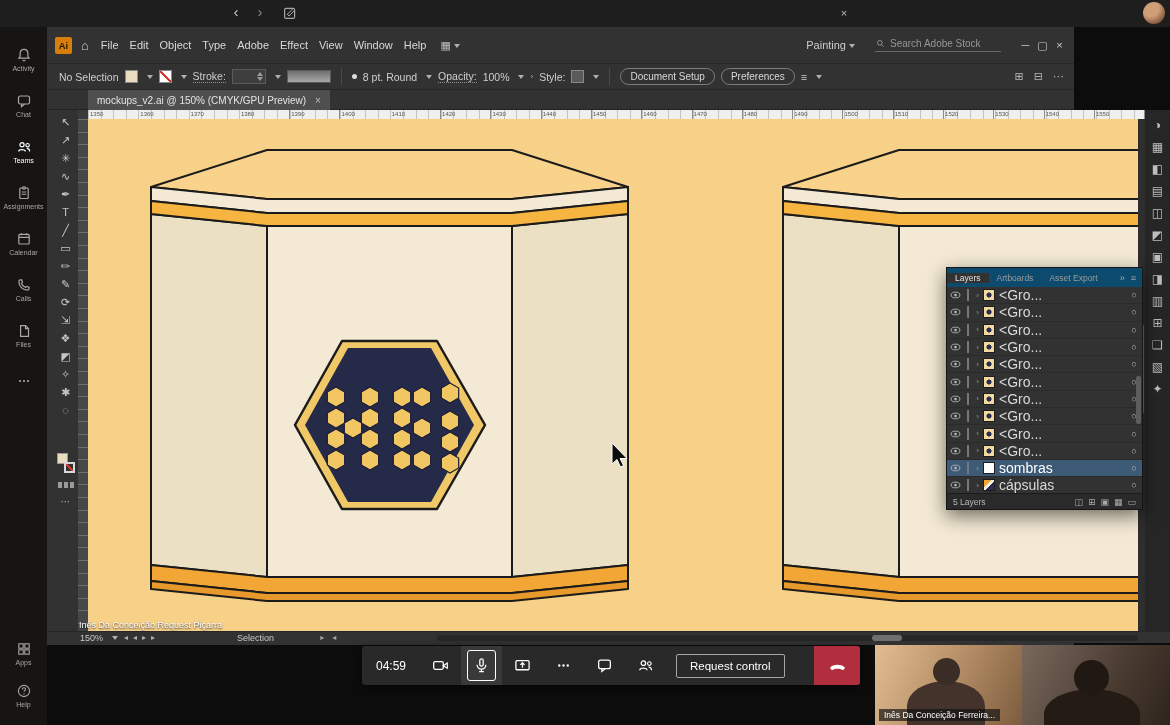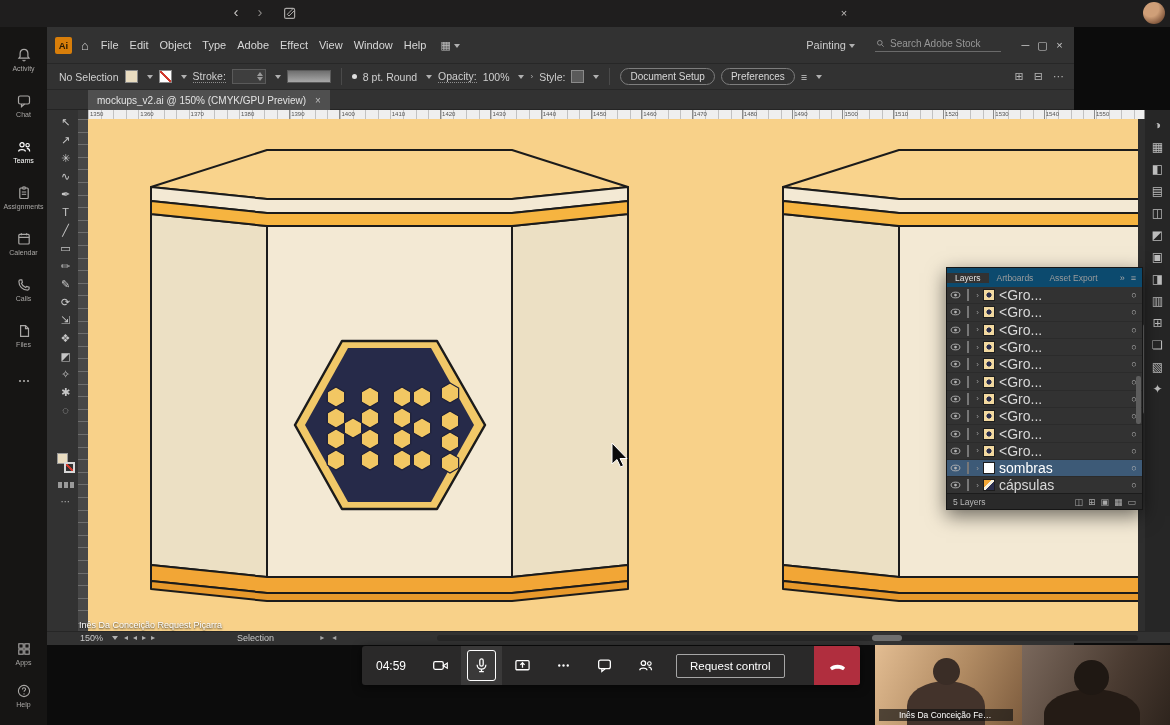--- a/index.html
+++ b/index.html
@@ -135,21 +135,21 @@
   
   .feeds{position:absolute;left:875px;top:645px;width:295px;height:80px;display:flex;z-index:21}
   .feed{position:relative;overflow:hidden}
   .feed1{width:147px;background:linear-gradient(115deg,#e3bd92 0%,#b08a62 55%,#7d5c3e 100%)}
   .feed2{width:148px;background:linear-gradient(115deg,#7a685c 0%,#4a3b31 60%,#2e241d 100%)}
   .sil-head{position:absolute;border-radius:50%}
   .f1-head{left:58px;top:13px;width:27px;height:27px;background:#3a2d26}
   .f1-body{position:absolute;left:32px;top:36px;width:78px;height:50px;border-radius:50% 50% 0 0;background:#43332b}
   .f2-head{left:52px;top:15px;width:35px;height:35px;background:#1f1813}
   .f2-body{position:absolute;left:22px;top:44px;width:96px;height:50px;border-radius:50% 50% 0 0;background:#241b15}
-  .name-tag{position:absolute;left:4px;bottom:4px;background:rgba(18,18,18,.68);color:#fff;font-size:8.5px;padding:1px 20px;max-width:134px;white-space:nowrap;overflow:hidden;text-overflow:ellipsis}
+  .name-tag{position:absolute;left:4px;bottom:4px;background:rgba(18,18,18,.68);color:#fff;font-size:8.5px;padding:1px 5px;max-width:134px;white-space:nowrap;overflow:hidden;text-overflow:ellipsis}
 </style>
 </head>
 <body>
 
 <svg width="0" height="0" style="position:absolute">
   <defs>
     <symbol id="i-bell" viewBox="0 0 16 16">
         <path d="M8 2.3c-2.4 0-3.9 1.8-3.9 4.2v3L2.9 11.2h10.2L11.9 9.5v-3c0-2.4-1.5-4.2-3.9-4.2z" stroke="currentColor" stroke-width="1.2" fill="none"></path>
         <path d="M6.7 12.9a1.4 1.4 0 0 0 2.6 0" stroke="currentColor" stroke-width="1.2" fill="none"></path>
       </symbol>

